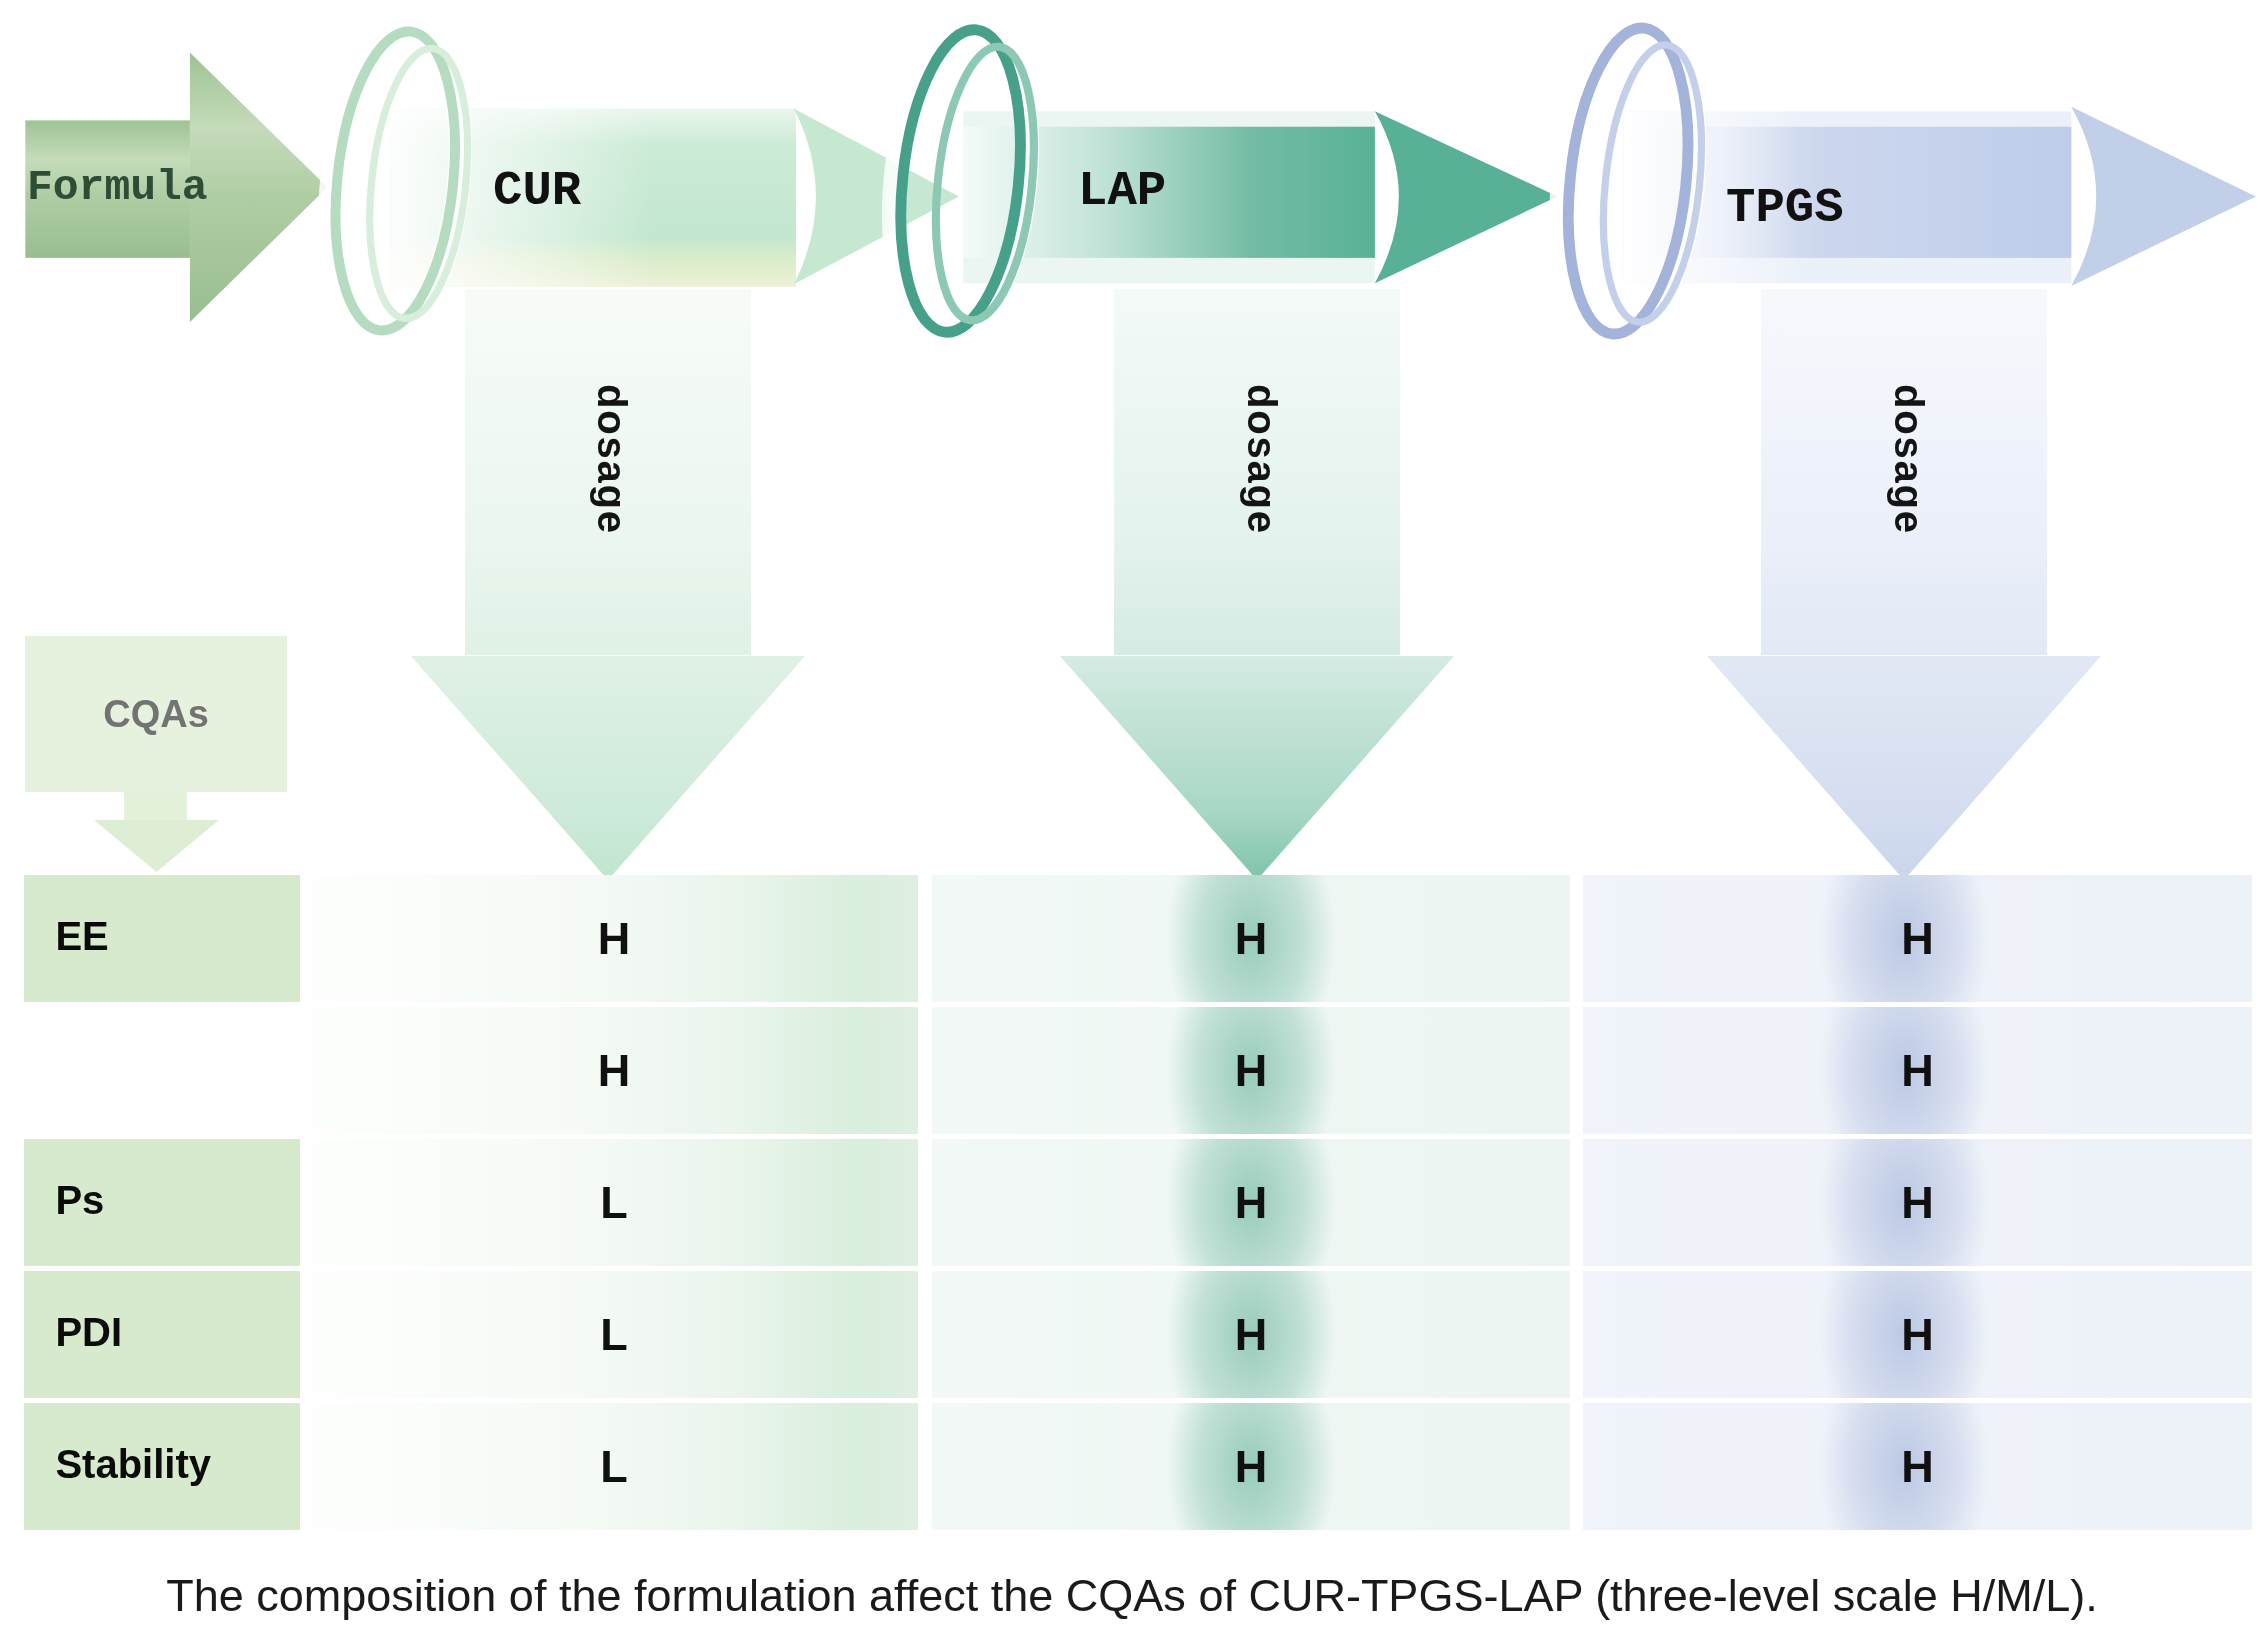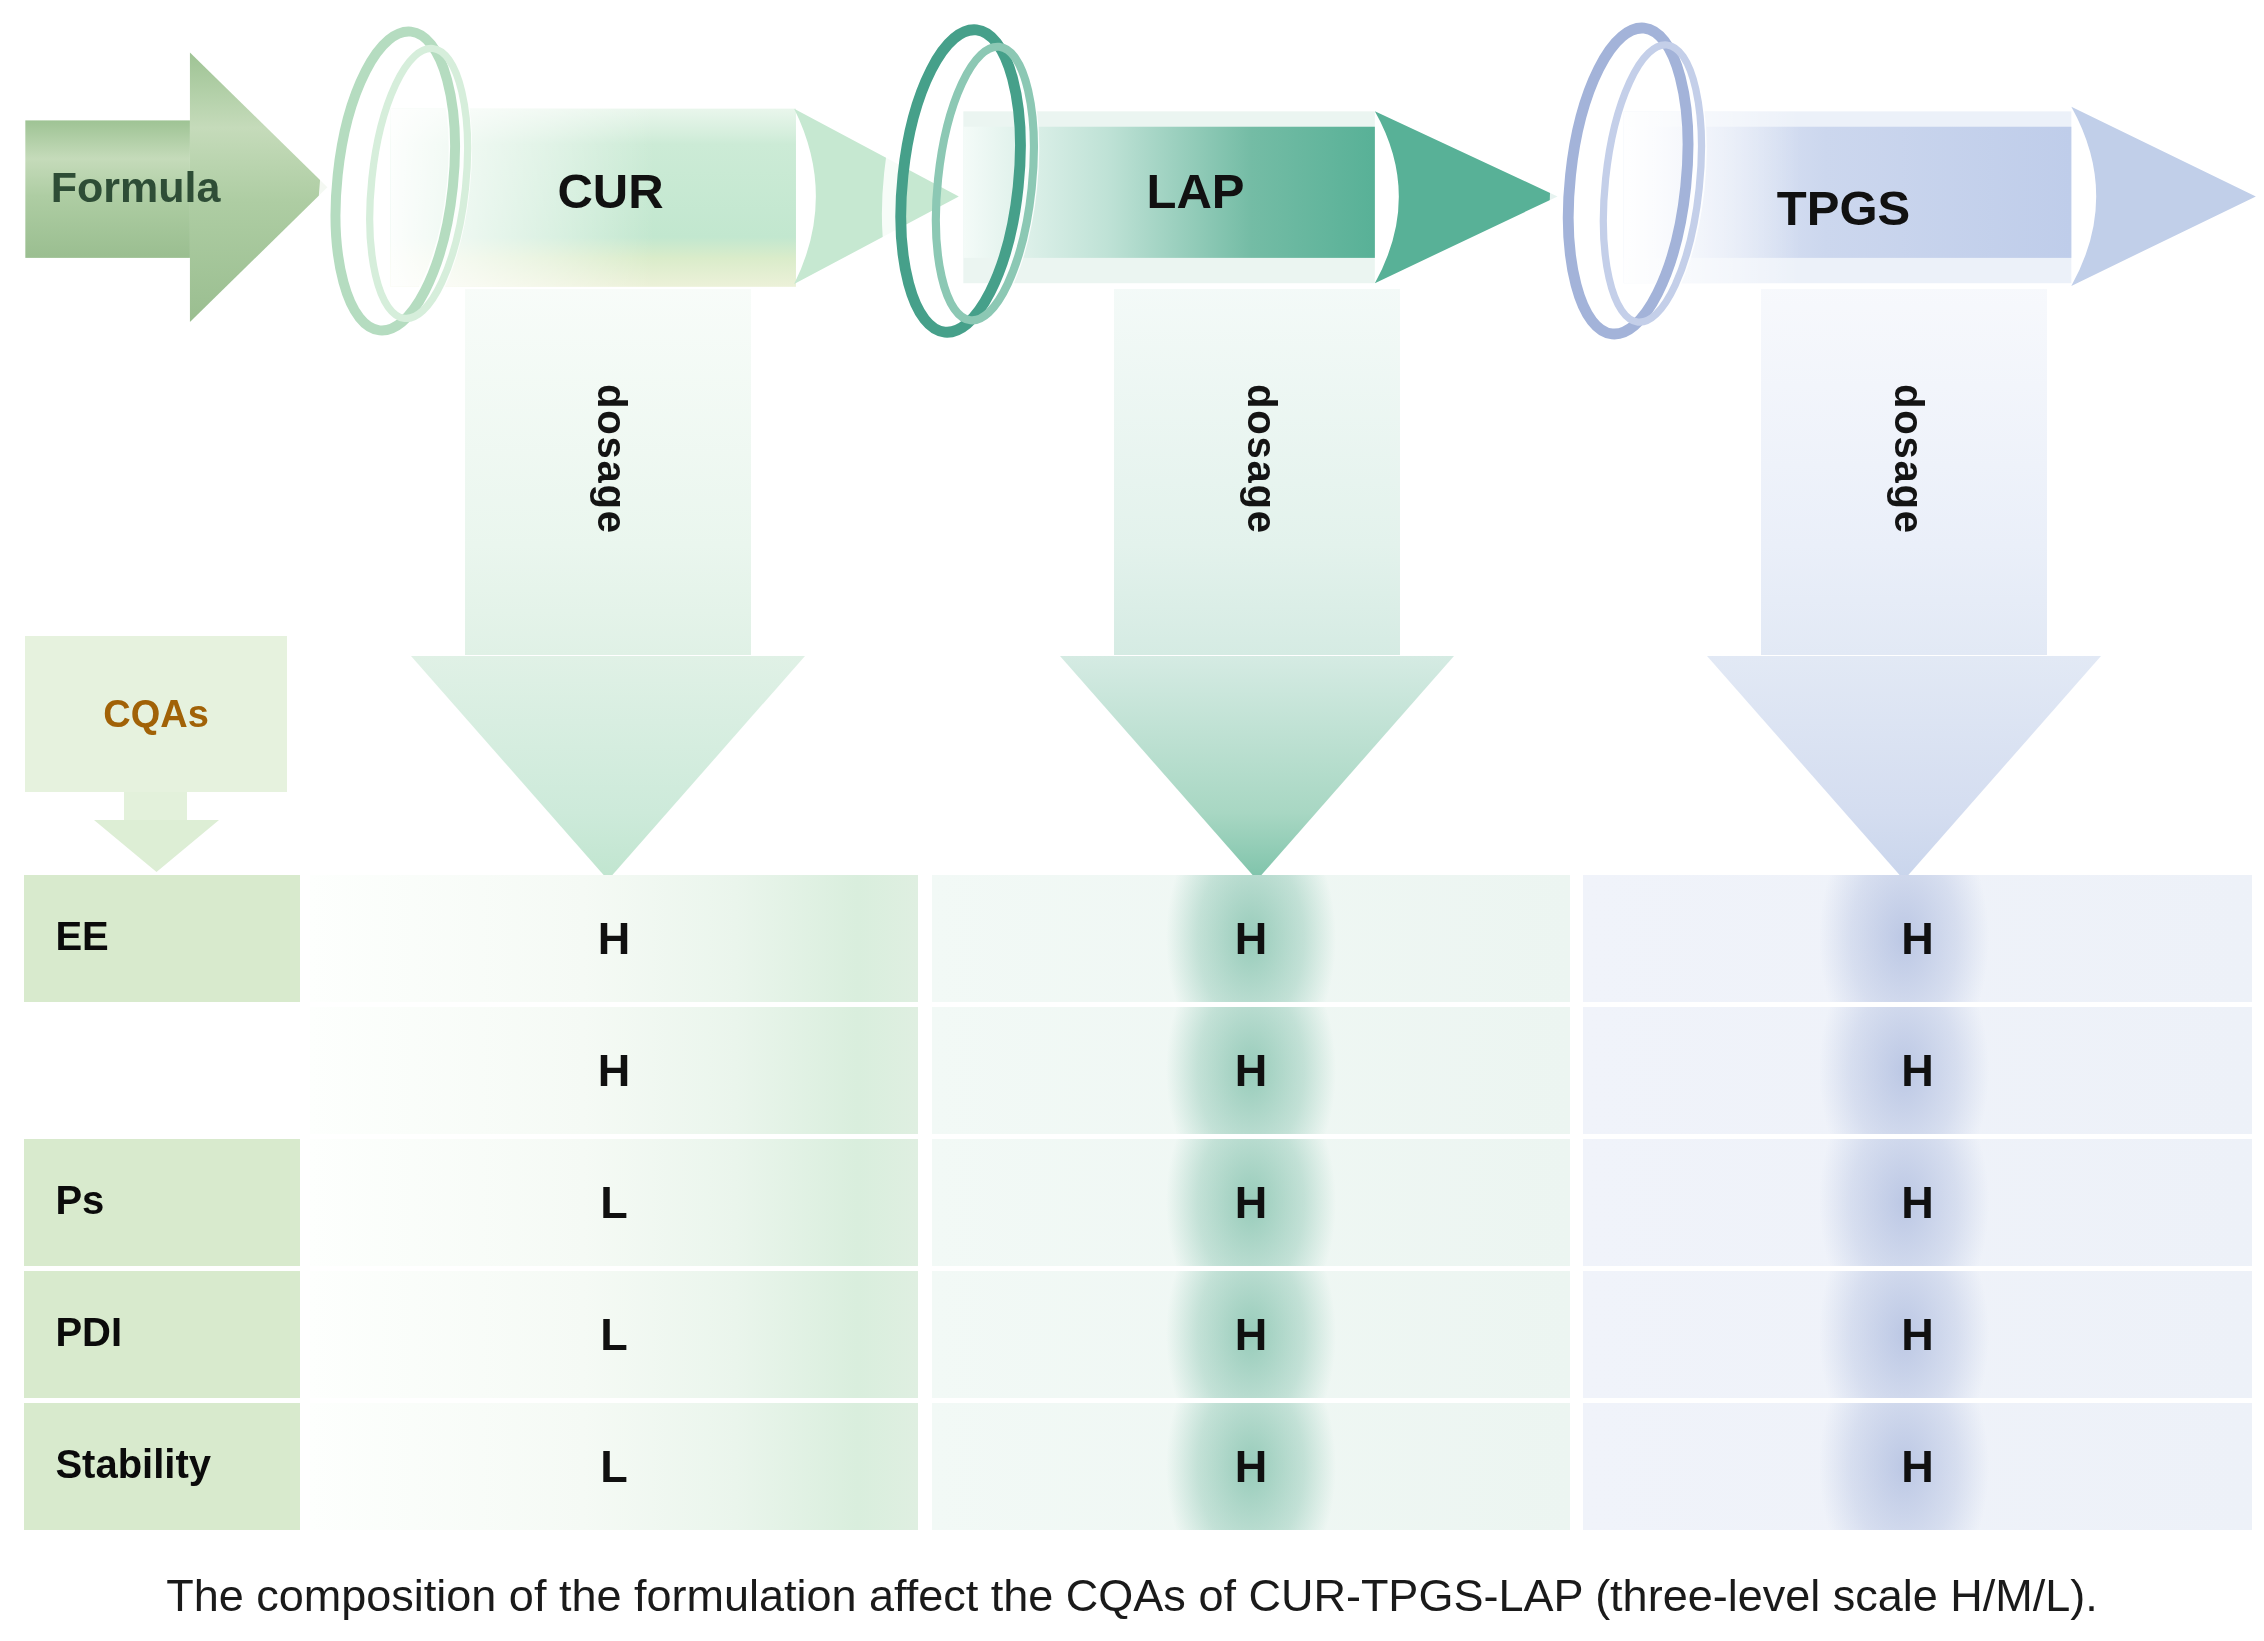--- a/index.html
+++ b/index.html
@@ -3,22 +3,22 @@
 <meta charset="utf-8">
 <style>
   html,body{margin:0;padding:0;background:#ffffff;}
   #stage{
     position:relative;width:2264px;height:1642px;background:#ffffff;
     font-family:"Liberation Sans",sans-serif;overflow:hidden;
   }
   .abs{position:absolute;}
   
   .flow-label{
-    position:absolute;width:235px;text-align:center;
-    font-weight:bold;font-size:49px;color:#111;line-height:1;
+    position:absolute;width:235px;text-align:left;
+    font-weight:bold;font-size:49px;color:#111;line-height:1;font-family:Liberation Mono, monospace;
   }
   .formula-label{font-size:43px;color:#2e4d36;width:217px;}
   
   .dshaft{position:absolute;top:289px;height:366px;width:286px;}
   .dhead{position:absolute;top:656px;height:224px;width:394px;
          clip-path:polygon(0 0,100% 0,50% 100%);}
   .dosage-text{
     position:absolute;top:384px;height:226px;width:54px;
     writing-mode:vertical-rl;text-orientation:mixed;
     font-weight:bold;font-size:40px;color:#141414;
@@ -28,21 +28,21 @@
   .d1s{background:linear-gradient(180deg,rgba(226,243,231,0.25) 0%,#eaf6ee 70%,#e0f1e6 100%);}
   .d1h{background:linear-gradient(180deg,#e0f1e6 0%,#cdeada 70%,#c0e5cf 100%);}
   .d2s{background:linear-gradient(180deg,rgba(217,238,231,0.3) 0%,#e3f2ec 70%,#d5ebe3 100%);}
   .d2h{background:linear-gradient(180deg,#d5ebe3 0%,#a8d7c3 70%,#7ec3aa 100%);}
   .d3s{background:linear-gradient(180deg,rgba(228,234,246,0.3) 0%,#eaeff9 70%,#e2e9f5 100%);}
   .d3h{background:linear-gradient(180deg,#e2e9f5 0%,#d4ddf0 70%,#c9d5ec 100%);}
   
   .cqas-box{
     position:absolute;left:25px;top:636px;width:262px;height:156px;
     background:#e6f2de;display:flex;align-items:center;justify-content:center;
-    font-weight:bold;font-size:38px;color:#a16207;
+    font-weight:bold;font-size:38px;color:#737373;
   }
   .cqas-shaft{position:absolute;left:124px;top:792px;width:63px;height:29px;background:#e3f1db;}
   .cqas-head{position:absolute;left:94px;top:820px;width:125px;height:52px;
     clip-path:polygon(0 0,100% 0,50% 100%);background:#ddeed5;}
   
   .cell{position:absolute;height:127px;display:flex;align-items:center;justify-content:center;}
   .hcell{justify-content:flex-start;padding-left:31px;box-sizing:border-box;
          background:#d8eacd;font-weight:bold;font-size:40px;color:#0b0b0b;
          padding-bottom:5px;}
   .vcell{font-weight:bold;font-size:45px;color:#101010;}

